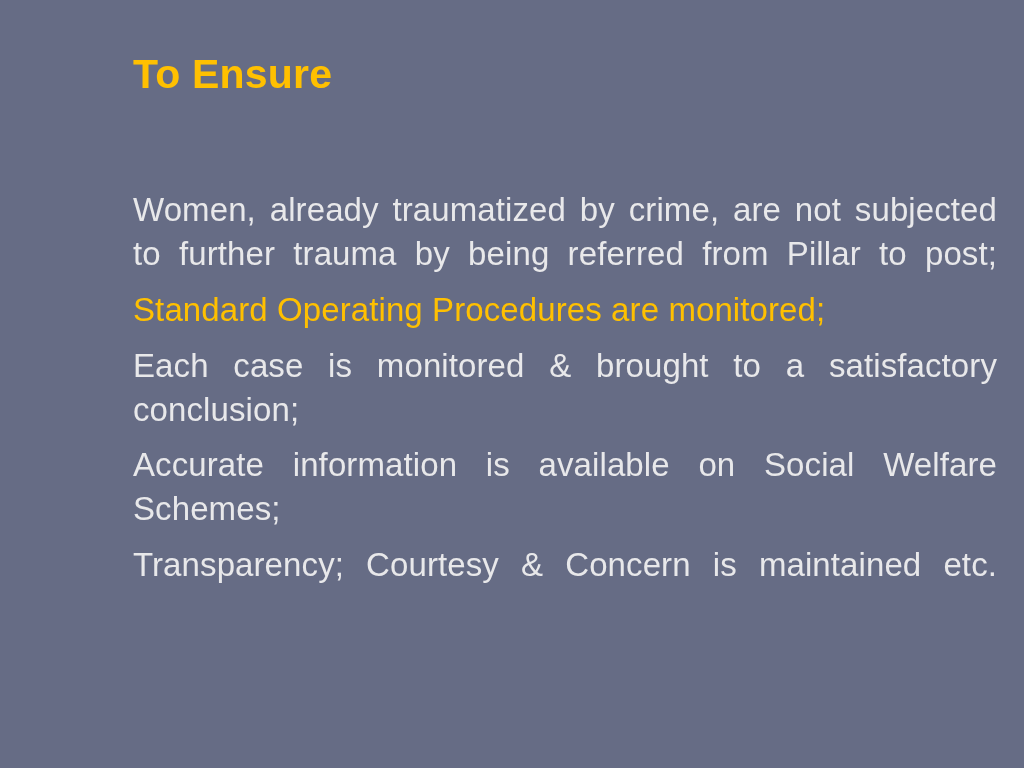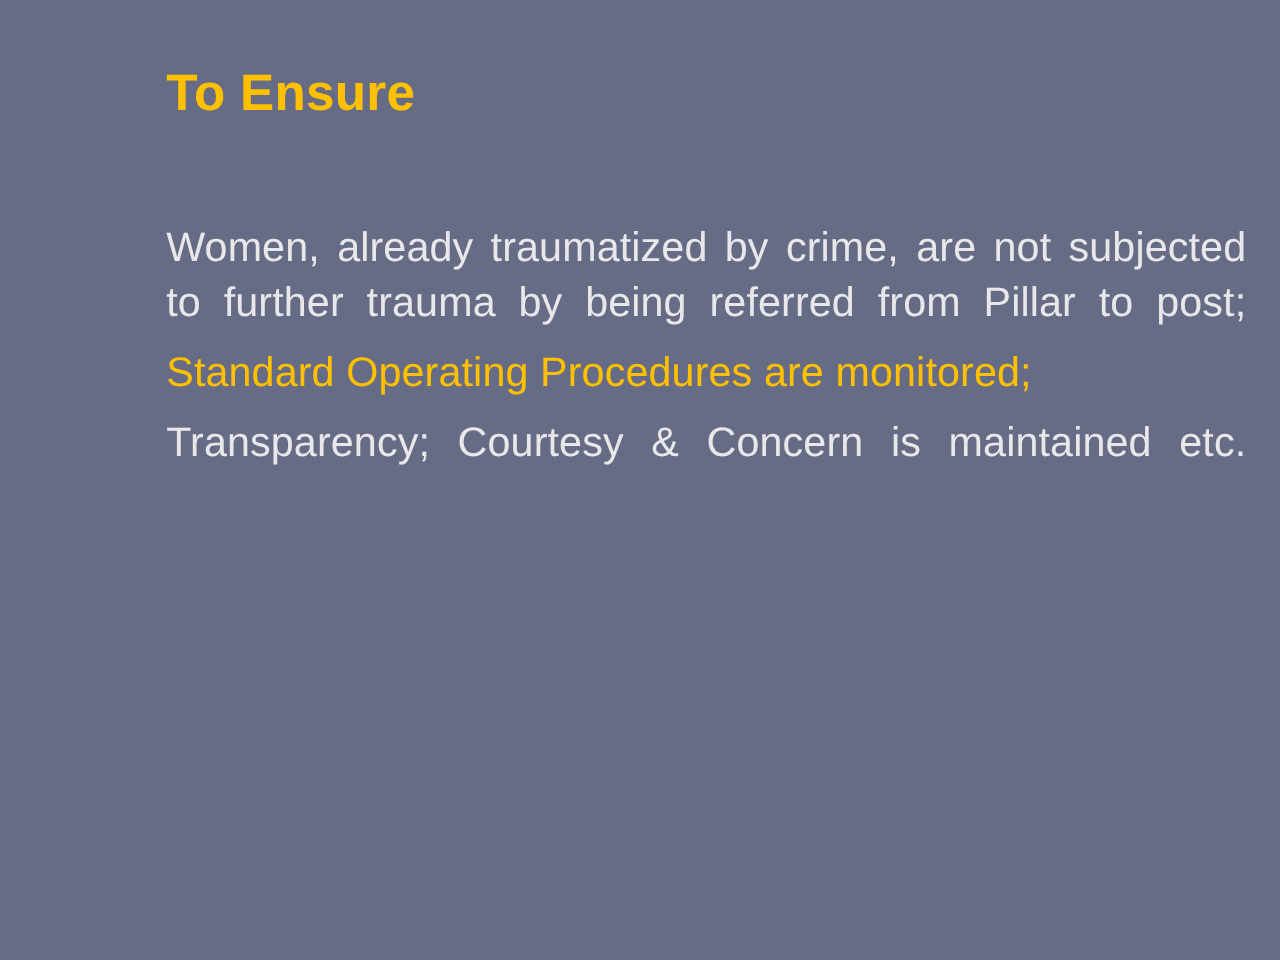--- a/index.html
+++ b/index.html
@@ -28,21 +28,21 @@
     width: 860px;
     color: #ffc000;
     font-size: 41px;
     font-weight: bold;
     letter-spacing: 0.2px;
     line-height: 1.1;
   }
   .body-block {
     position: absolute;
     left: 100px;
-    top: 176px;
+    top: 188px;
     width: 864px;
   }
   .para {
     color: #e8e8ea;
     font-size: 33px;
     line-height: 1.33;
     text-align: justify;
     text-justify: inter-word;
     margin: 0 0 12px 0;
     letter-spacing: 0.1px;
@@ -65,18 +65,20 @@
 
   <div class="slide-title">To Ensure</div>
 
   <div class="body-block">
 
     <p class="para stretch">Women, already traumatized by crime, are not subjected to further trauma by  being referred from Pillar to post;</p>
 
     <p class="para highlight">Standard Operating Procedures are monitored;</p>
 
 
+    <p class="para stretch">Each case is monitored &amp; brought to a satisfactory conclusion;</p>
 
+    <p class="para stretch">Accurate information is available on Social Welfare Schemes;</p>
 
     <p class="para stretch">Transparency;   Courtesy &amp; Concern   is maintained etc.</p>
 
   </div>
 </div>
 
 </body></html>

